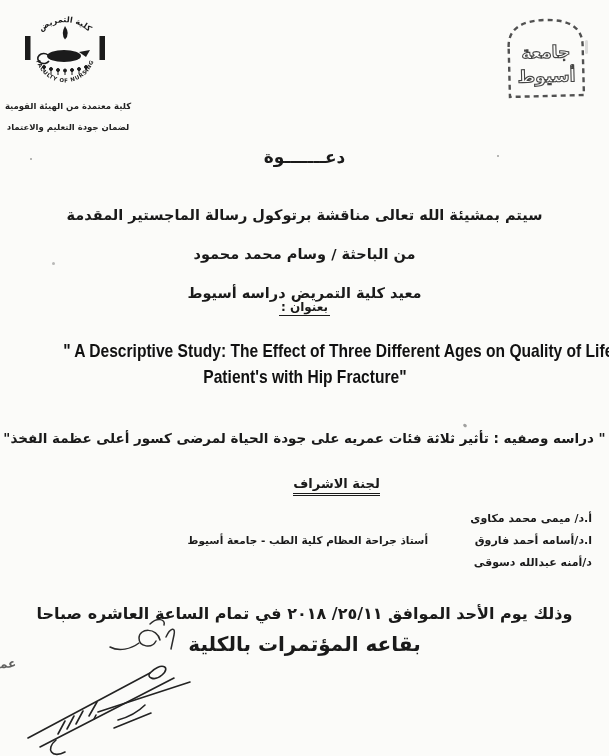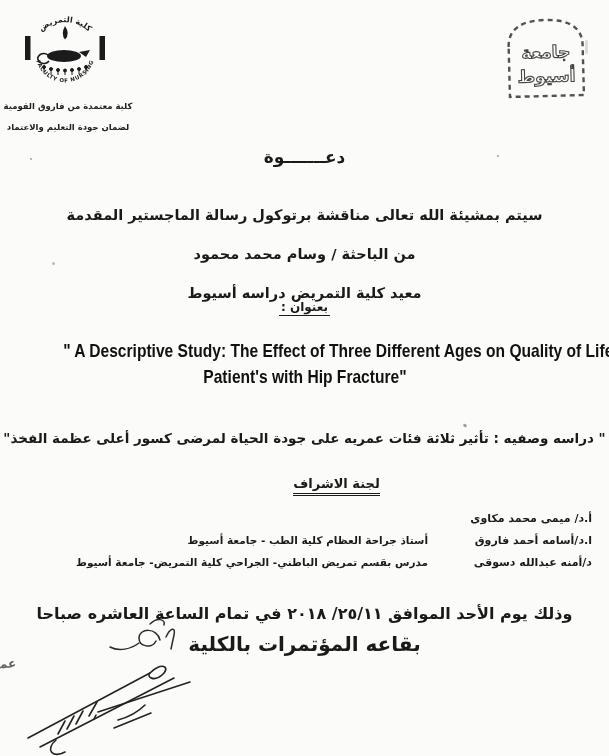--- a/index.html
+++ b/index.html
@@ -94,21 +94,21 @@
       <circle cx="43" cy="66.5" r="1.5"></circle>
         <line x1="43" y1="67" x2="43" y2="71"></line>
       <circle cx="50" cy="66" r="1.5"></circle>
         <line x1="50" y1="67" x2="50" y2="71"></line>
       <circle cx="57" cy="65" r="1.5"></circle>
         <line x1="57" y1="66" x2="57" y2="70"></line>
       <circle cx="64" cy="63" r="1.5"></circle>
         <line x1="64" y1="64" x2="64" y2="68"></line>
     </g>
   </svg>
-  <div class="abs logo-cap cap1 ar">كلية معتمدة من فاروق القومية</div>
+  <div class="abs logo-cap cap1 ar">كلية معتمدة من الهيئة القومية</div>
   <div class="abs logo-cap cap2 ar">لضمان جودة التعليم والاعتماد</div>
 
   <svg class="abs stamp" viewBox="0 0 90 96">
     <path d="M 8,34 Q 8,8 45,8 Q 82,8 82,34 L 82,84 L 8,84 Z" fill="none" stroke="#3a3a3a" stroke-width="2.4" stroke-dasharray="5 4"></path>
     <text x="45" y="46" text-anchor="middle" direction="rtl" font-size="17" font-weight="bold" fill="none" stroke="#2b2b2b" stroke-width="1.1">جامعة</text>
     <text x="45" y="70" text-anchor="middle" direction="rtl" font-size="17" font-weight="bold" fill="none" stroke="#2b2b2b" stroke-width="1.1">أسيوط</text>
   </svg>
 
   <div class="abs center invite-heading ar">دعـــــــوة</div>
   <div class="abs center intro1 ar">سيتم بمشيئة الله تعالى مناقشة برتوكول رسالة الماجستير المقدمة</div>
@@ -128,21 +128,20 @@
   <div class="abs committee">
     <div class="crow">
       <span class="cname ar">أ.د/ ميمى محمد مكاوى</span>
     </div>
     <div class="crow">
       <span class="cname ar">ا.د/أسامه أحمد فاروق</span>
       <span class="crole ar">أستاذ  جراحة العظام كلية الطب - جامعة أسيوط</span>
     </div>
     <div class="crow">
       <span class="cname ar">د/أمنه عبدالله دسوقى</span>
-      <span class="crole ar">مدرس بقسم تمريض الباطني- الجراحي  كلية التمريض- جامعة أسيوط</span>
     </div>
   </div>
 
   <div class="abs center date-line ar">وذلك يوم الأحد الموافق ٢٥/١١/ ٢٠١٨ في تمام الساعة العاشره صباحا</div>
   <div class="abs center venue-line ar">بقاعه المؤتمرات بالكلية</div>
 
   <svg class="abs sig" viewBox="0 0 240 140">
     <g fill="none" stroke="#161616" stroke-width="1.5" stroke-linecap="round" opacity="0.9">
       <path d="M160,24 c-3,-13 -21,-12 -21,-2 c0,9 13,11 17,3"></path>
       <path d="M139,27 c-8,6 -20,9 -29,4"></path>

